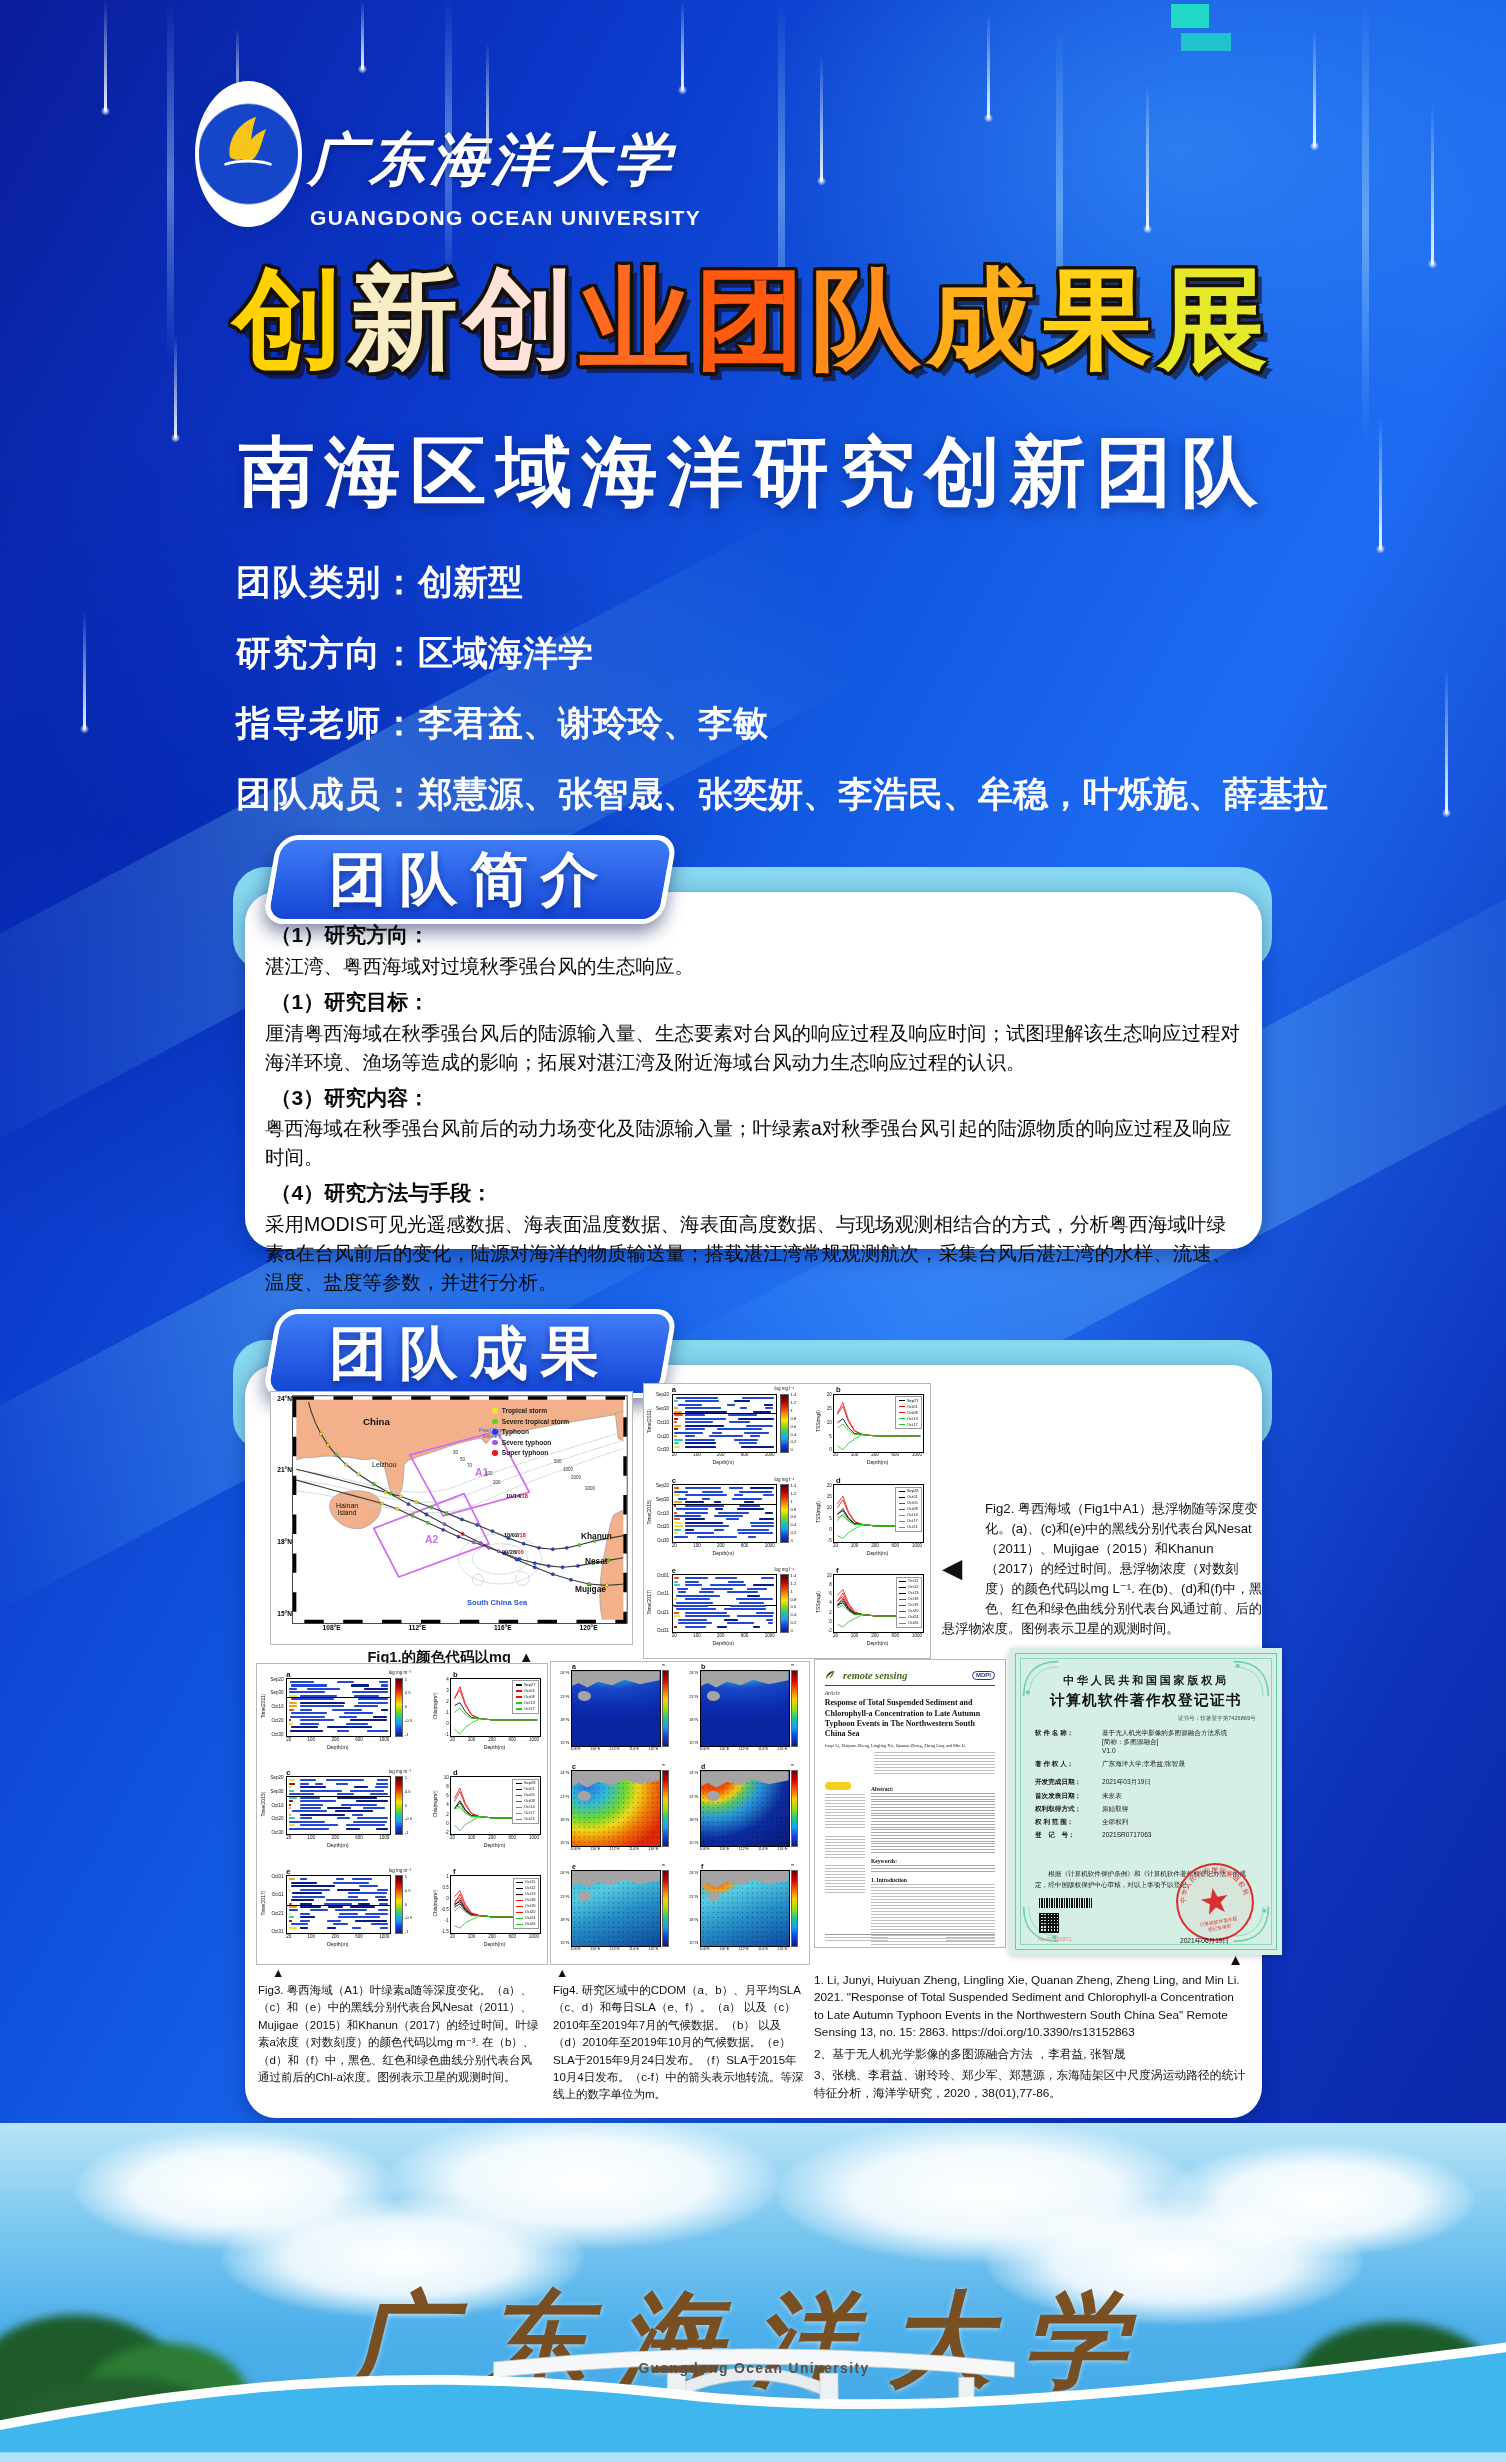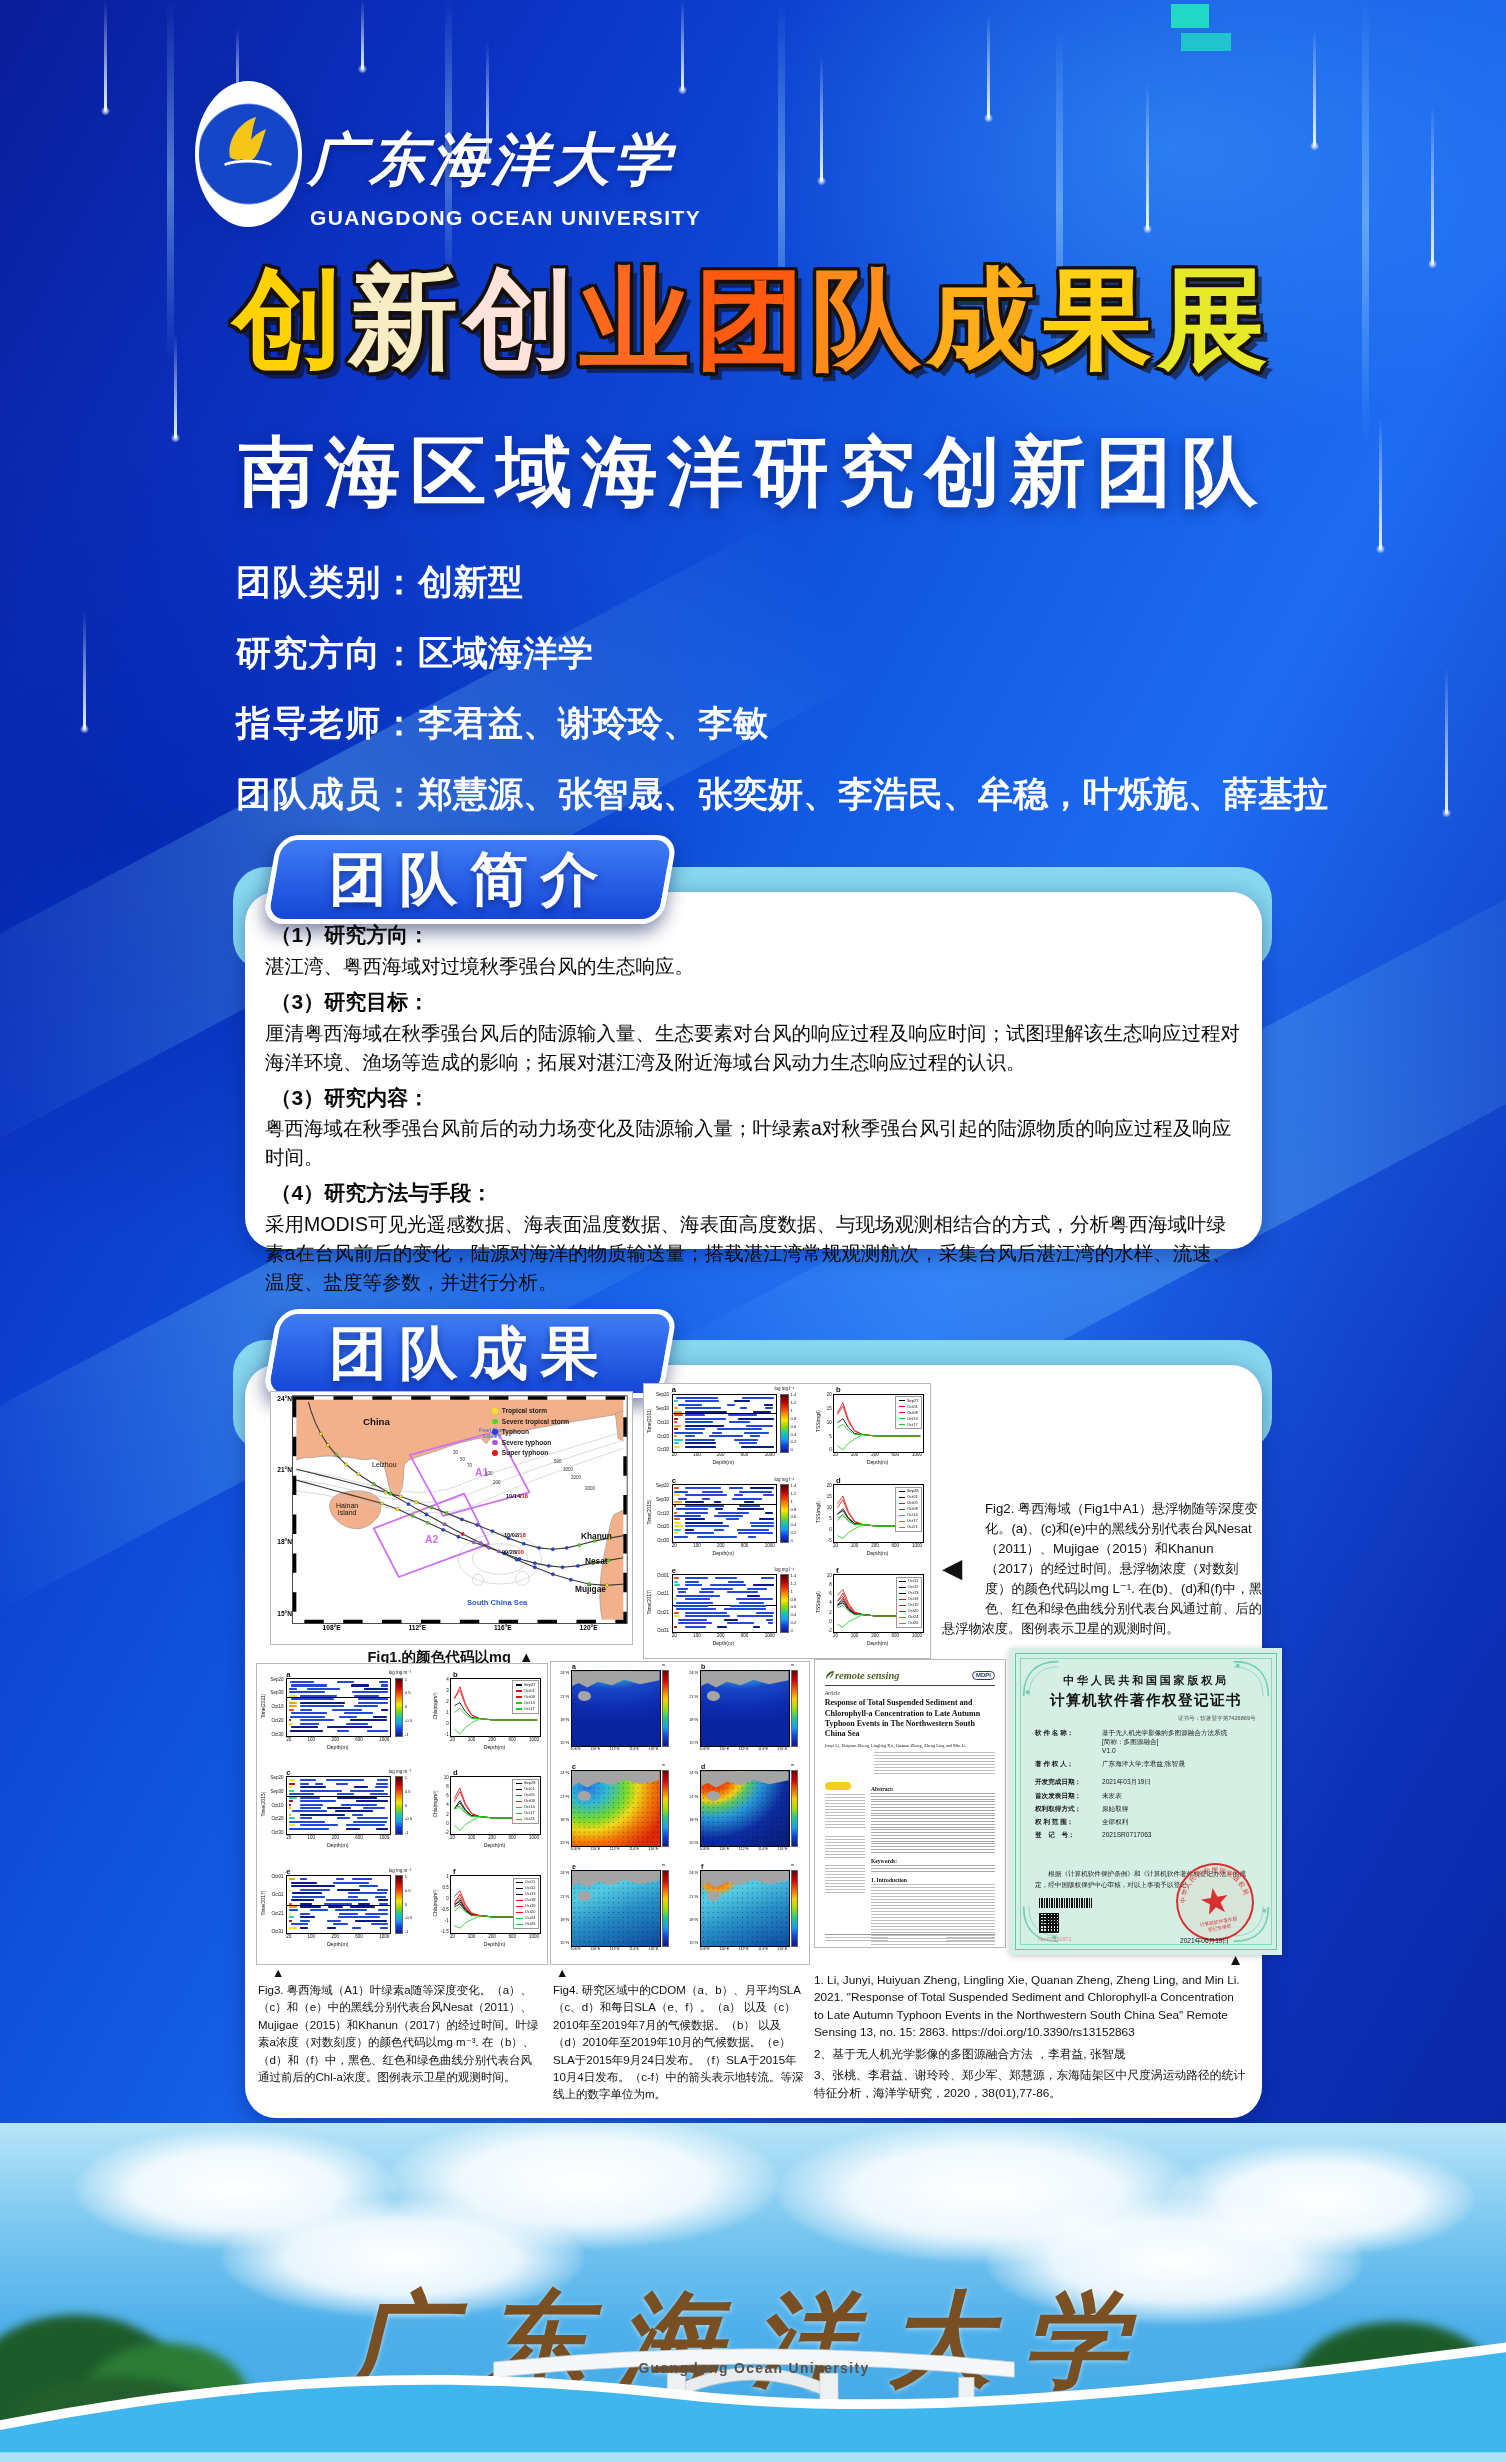--- a/index.html
+++ b/index.html
@@ -106,21 +106,21 @@
   .f4d{background:radial-gradient(135% 135% at 12% 6%, #e01808 0%, #f05808 16%, #f0d018 25%, #60c860 31%, #2898d8 42%, #0c2ca0 62%, #081870 100%);}
   .f4e{background:linear-gradient(160deg,#38b8d8 0%,#54cce4 28%,#2890c8 55%,#1868b0 80%,#0c48a0 100%);}
   .f4f{background:radial-gradient(40% 35% at 18% 12%, #e05020 0%, #f0a020 40%, transparent 60%),linear-gradient(160deg,#38b8d8 0%,#54cce4 30%,#2890c8 58%,#0c48a0 100%);}
   .vecs{position:absolute;inset:0;background-image:radial-gradient(rgba(0,0,0,.5) 0.3px, transparent 0.6px);background-size:4.9px 4.9px;}
   .f4land{position:absolute;left:0;top:0;width:100%;height:30%;background:#a4a4a4;
     clip-path:polygon(0 0,100% 0,100% 40%,78% 58%,60% 38%,46% 62%,30% 46%,18% 72%,8% 52%,0 66%);}
   .f4hainan{position:absolute;left:7%;top:26%;width:15%;height:14%;background:#a4a4a4;border-radius:45% 55% 50% 50%;}
   
   .paper{position:absolute;left:814px;top:1659px;width:192px;height:289px;background:#fff;border:0.7px solid #b8b8b8;box-sizing:border-box;padding:9.7px 9.7px;}
   .ph{display:flex;align-items:center;justify-content:space-between;border-bottom:1px solid #444;padding-bottom:4.2px;}
-  .jname{font-family:"Liberation Serif","DejaVu Serif",serif;font-style:italic;font-weight:bold;color:#44691f;font-size:10.4px;display:flex;align-items:center;gap:0;}
+  .jname{font-family:"Liberation Serif","DejaVu Serif",serif;font-style:italic;font-weight:bold;color:#44691f;font-size:10.4px;display:flex;align-items:center;gap:8px;}
   .mdpi{font-size:5.9px;font-weight:bold;color:#1c3c6e;border:1px solid #1c3c6e;border-radius:6.3px;padding:0.7px 3.5px;}
   .arttype{font-family:"Liberation Serif",serif;font-style:italic;font-size:5.6px;color:#333;margin-top:4.2px;}
   .ptitle{font-family:"Liberation Serif","DejaVu Serif",serif;font-weight:bold;font-size:8px;line-height:1.3;color:#111;margin-top:2.1px;}
   .pauthors{font-size:4.4px;color:#222;margin-top:3.5px;font-family:"Liberation Serif",serif;}
   .tsim{background:repeating-linear-gradient(180deg,#bfbfbf 0 1.1px,transparent 1.1px 3px);}
   .tsim2{background:repeating-linear-gradient(180deg,#a9a9a9 0 1.1px,transparent 1.1px 2.8px);}
   .pcols{display:flex;gap:6.3px;margin-top:4.9px;}
   .pleft{width:40px;flex:none;}
   .pright{flex:1;}
   .chk{width:26.4px;height:7.6px;border-radius:4.2px;background:#f3cf1e;margin:1.4px 0 4.2px 0;}
@@ -219,21 +219,21 @@
 
   <div class="panel-back" style="top:867px;height:104px;"></div>
   <div class="panel" style="top:892px;height:357px;"></div>
   <div class="badge" style="top:835px;">
     <div class="badge-skin"></div>
     <div class="badge-label">团队简介</div>
   </div>
   <div class="intro-text">
     <div class="ih">（1）研究方向：</div>
     <div class="ib">湛江湾、粤西海域对过境秋季强台风的生态响应。</div>
-    <div class="ih">（3）研究目标：</div>
+    <div class="ih">（1）研究目标：</div>
     <div class="ib">厘清粤西海域在秋季强台风后的陆源输入量、生态要素对台风的响应过程及响应时间；试图理解该生态响应过程对海洋环境、渔场等造成的影响；拓展对湛江湾及附近海域台风动力生态响应过程的认识。</div>
     <div class="ih">（3）研究内容：</div>
     <div class="ib">粤西海域在秋季强台风前后的动力场变化及陆源输入量；叶绿素a对秋季强台风引起的陆源物质的响应过程及响应时间。</div>
     <div class="ih">（4）研究方法与手段：</div>
     <div class="ib">采用MODIS可见光遥感数据、海表面温度数据、海表面高度数据、与现场观测相结合的方式，分析粤西海域叶绿素a在台风前后的变化，陆源对海洋的物质输送量；搭载湛江湾常规观测航次，采集台风后湛江湾的水样、流速、温度、盐度等参数，并进行分析。</div>
   </div>
 
   <div class="panel-back" style="top:1340px;height:111px;"></div>
   <div class="panel" style="top:1365px;height:753px;"></div>
   <div class="badge" style="top:1309px;">

